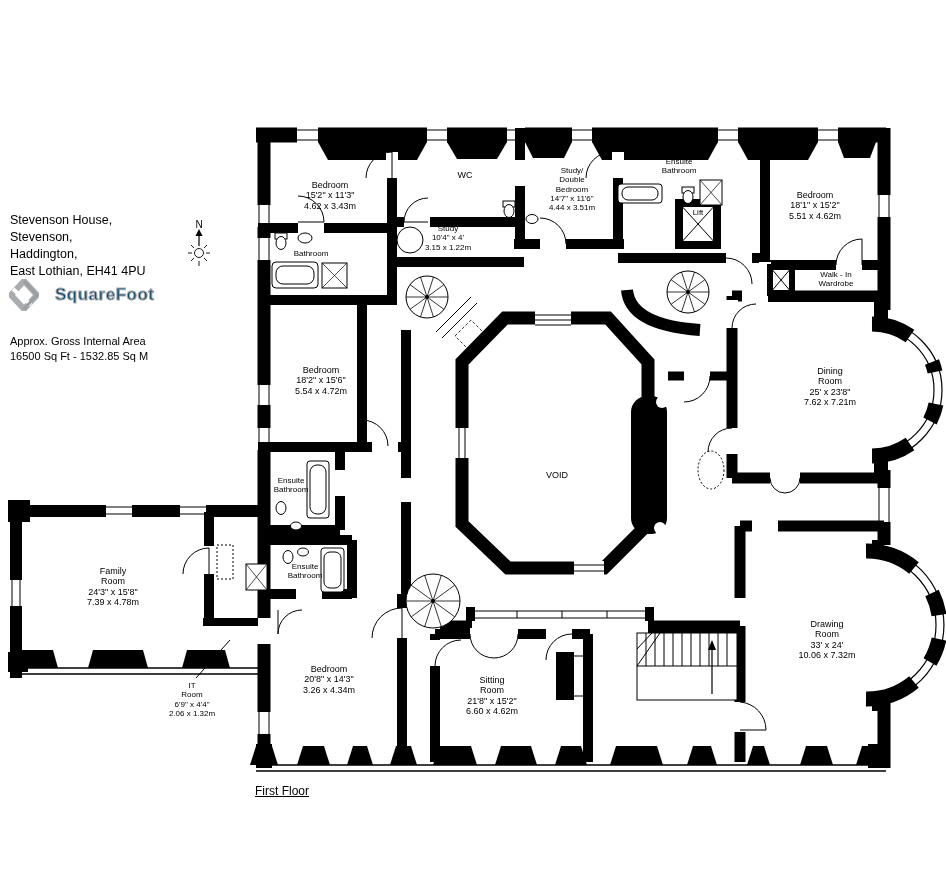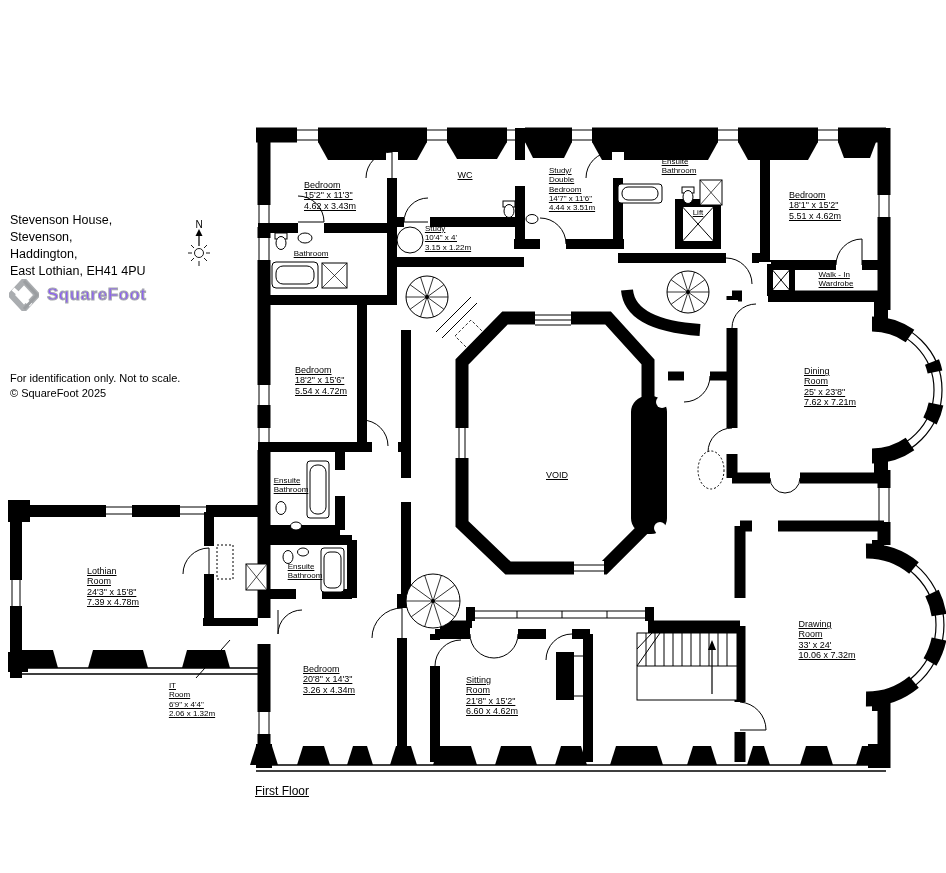--- a/index.html
+++ b/index.html
@@ -1,27 +1,27 @@
 <!DOCTYPE html>
 <html><head>
 <meta charset="utf-8">
 <style>
   html,body{margin:0;padding:0;background:#fff;}
   #canvas{position:relative;width:946px;height:873px;background:#fff;overflow:hidden;
           font-family:"Liberation Sans",sans-serif;color:#000;}
   #plan-svg{position:absolute;left:0;top:0;}
-  .room-label{position:absolute;transform:translateX(-50%);text-align:left;
-              font:9px/1.16 "Liberation Sans",sans-serif;color:#000;white-space:nowrap;text-decoration:underline;}
+  .room-label{position:absolute;transform:translateX(-50%);text-align:center;
+              font:9px/1.16 "Liberation Sans",sans-serif;color:#000;white-space:nowrap;}
   .room-label div:empty{display:none;}
   .small-label{font-size:8px;}
   #address-block{position:absolute;left:10px;top:212px;font-weight:normal;
                  font-size:12.5px;line-height:17px;}
   #logo{position:absolute;left:9px;top:279px;display:flex;align-items:center;}
-  #logo-text{font-size:17px;font-weight:bold;color:#8b5cf6;letter-spacing:.5px;
-             -webkit-text-stroke:1px #a7aaad;margin-left:8px;}
+  #logo-text{font-size:17px;font-weight:bold;color:#0c4a6e;letter-spacing:.5px;
+             -webkit-text-stroke:1px #a7aaad;margin-left:16px;}
   #area-block{position:absolute;left:10px;top:334px;font-size:11px;line-height:15px;}
   #disclaimer-block{position:absolute;left:10px;top:371px;font-size:11px;line-height:15px;}
   #floor-label{position:absolute;left:255px;top:784px;font-size:12px;text-decoration:underline;}
   #hw-label{position:absolute;left:424px;top:235px;transform:translateX(-50%);
             font-size:8px;margin-top:24px;}
 </style>
 </head>
 <body>
 
 <div id="canvas">
@@ -382,25 +382,25 @@
 
 <div id="logo">
   <svg width="30" height="32" viewBox="0 0 30 32">
     <path d="M15,2 L28,16 L15,30 L2,16 Z" fill="none" stroke="#aaadb0" stroke-width="6"></path>
     <path d="M4,10 L22,26" stroke="#fff" stroke-width="4" fill="none"></path>
     <path d="M15,2 L28,16 L15,30" fill="none" stroke="#9b9ea1" stroke-width="3"></path>
   </svg>
   <span id="logo-text">SquareFoot</span>
 </div>
 
-
-<div id="disclaimer-block">
-  <div>For identification only. Not to scale.</div>
-  <div>© SquareFoot 2025</div>
-</div>
+<div id="area-block">
+  <div>Approx. Gross Internal Area</div>
+  <div>16500 Sq Ft - 1532.85 Sq M</div>
+</div>
+
 
 <div id="floor-label">First Floor</div>
 <div id="hw-label">HW</div>
 
 <div class="room-label" style="left:330px;top:180px">
   <div>Bedroom</div>
       <div>15'2" x 11'3"</div>
       <div>4.62 x 3.43m</div>
 </div>
 <div class="room-label" style="left:465px;top:170px">
@@ -453,21 +453,21 @@
       <div>7.62 x 7.21m</div>
 </div>
 <div class="room-label" style="left:557px;top:470px">
   <div>VOID</div>
 </div>
 <div class="room-label small-label" style="left:305px;top:562px">
   <div>Ensuite</div>
       <div>Bathroom</div>
 </div>
 <div class="room-label" style="left:113px;top:566px">
-  <div>Lothian</div>
+  <div>Family</div>
       <div>Room</div>
       <div>24'3" x 15'8"</div>
       <div>7.39 x 4.78m</div>
 </div>
 <div class="room-label small-label" style="left:192px;top:681px">
   <div>IT</div>
       <div>Room</div>
       <div>6'9" x 4'4"</div>
       <div>2.06 x 1.32m</div>
 </div>

